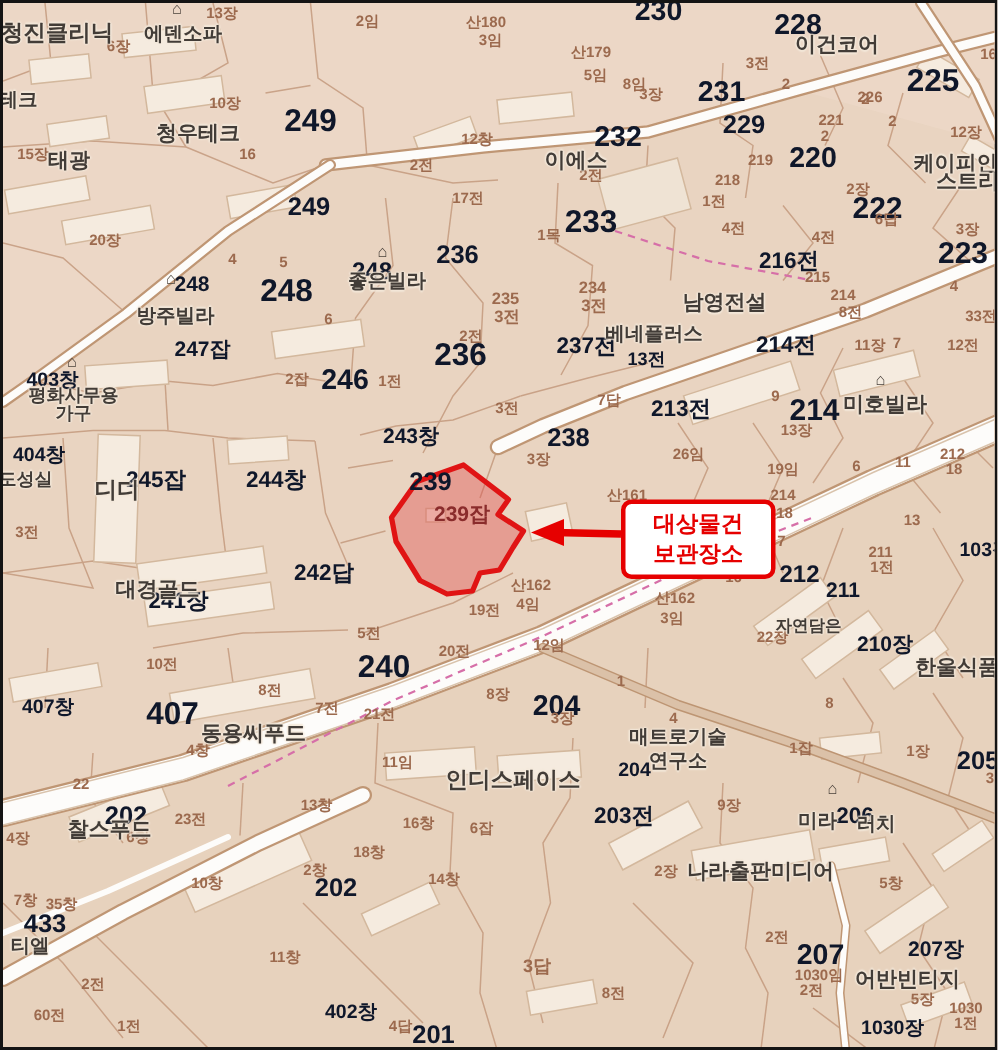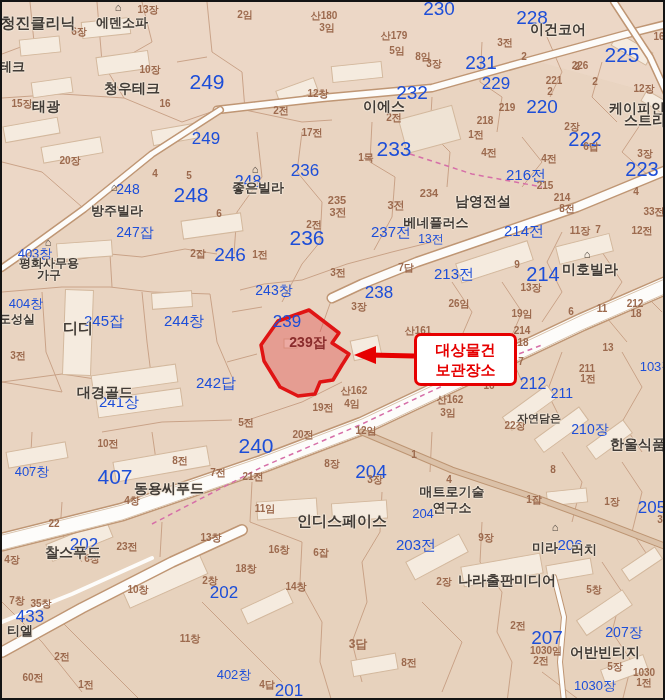--- a/index.html
+++ b/index.html
@@ -1,19 +1,19 @@
 <!DOCTYPE html>
 <html><head>
 <meta charset="utf-8">
 <style>
   html,body{margin:0;padding:0;background:#fff;}
   #stage{position:relative;width:665px;height:700px;box-sizing:border-box;border:2px solid #141414;overflow:hidden;background:#e9d4c1;font-family:"Liberation Sans","DejaVu Sans",sans-serif;}
   #stage svg{position:absolute;left:0;top:0;}
   .lbl{position:absolute;transform:translate(-50%,-50%);white-space:nowrap;line-height:1;pointer-events:none;}
-  .blue{color:#1d4ed8;font-weight:normal;letter-spacing:0px;}
+  .blue{color:#0f172a;font-weight:bold;letter-spacing:0px;}
   .brown{color:#9c6a4e;font-weight:bold;}
   .nm{color:#423c37;font-weight:bold;text-shadow:-1px 0 1px #f3e8da,1px 0 1px #f3e8da,0 -1px 1px #f3e8da,0 1px 1px #f3e8da;}
   .dred{color:#8a2c2c;font-weight:bold;}
   .micon{color:#4b433c;font-size:11px;font-weight:bold;}
   #callout{position:absolute;background:#ffffff;border:3px solid #e60000;border-radius:7px;display:flex;flex-direction:column;align-items:center;justify-content:center;gap:2px;z-index:30;}
   #callout span{color:#e60000;font-weight:bold;font-size:15px;line-height:1.2;}
 </style>
 </head>
 <body>
 
@@ -272,21 +272,21 @@
       <span class="lbl brown" style="left: 352px; top: 389px; font-size: 10px;">산162</span>
       <span class="lbl brown" style="left: 350px; top: 402px; font-size: 10px;">4임</span>
       <span class="lbl brown" style="left: 321px; top: 406px; font-size: 10px;">19전</span>
       <span class="lbl brown" style="left: 448px; top: 398px; font-size: 10px;">산162</span>
       <span class="lbl brown" style="left: 446px; top: 411px; font-size: 10px;">3임</span>
       <span class="lbl brown" style="left: 196px; top: 252px; font-size: 10px;">2잡</span>
       <span class="lbl brown" style="left: 258px; top: 253px; font-size: 10px;">1전</span>
       <span class="lbl brown" style="left: 312px; top: 223px; font-size: 10px;">2전</span>
       <span class="lbl brown" style="left: 335px; top: 198px; font-size: 11px;">235</span>
       <span class="lbl brown" style="left: 336px; top: 210px; font-size: 11px;">3전</span>
-      <span class="lbl brown" style="left: 393px; top: 191px; font-size: 11px; margin-left: 34px;">234</span>
+      <span class="lbl brown" style="left: 393px; top: 191px; font-size: 11px;">234</span>
       <span class="lbl brown" style="left: 394px; top: 203px; font-size: 11px;">3전</span>
       <span class="lbl brown" style="left: 404px; top: 266px; font-size: 10px;">7답</span>
       <span class="lbl brown" style="left: 336px; top: 271px; font-size: 10px;">3전</span>
       <span class="lbl brown" style="left: 153px; top: 172px; font-size: 10px;">4</span>
       <span class="lbl brown" style="left: 187px; top: 174px; font-size: 10px;">5</span>
       <span class="lbl brown" style="left: 217px; top: 212px; font-size: 10px;">6</span>
       <span class="lbl brown" style="left: 301px; top: 433px; font-size: 10px;">20전</span>
       <span class="lbl brown" style="left: 244px; top: 421px; font-size: 10px;">5전</span>
       <span class="lbl brown" style="left: 364px; top: 429px; font-size: 10px;">12임</span>
       <span class="lbl brown" style="left: 330px; top: 462px; font-size: 10px;">8장</span>

